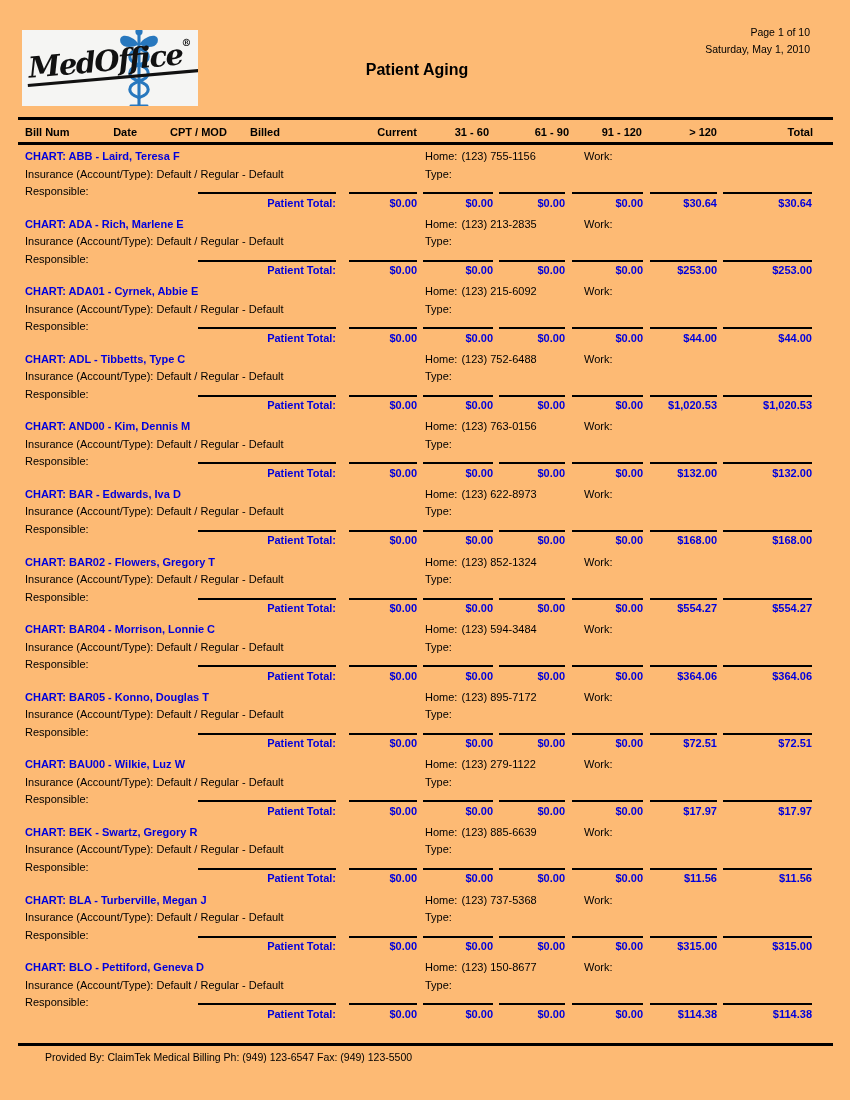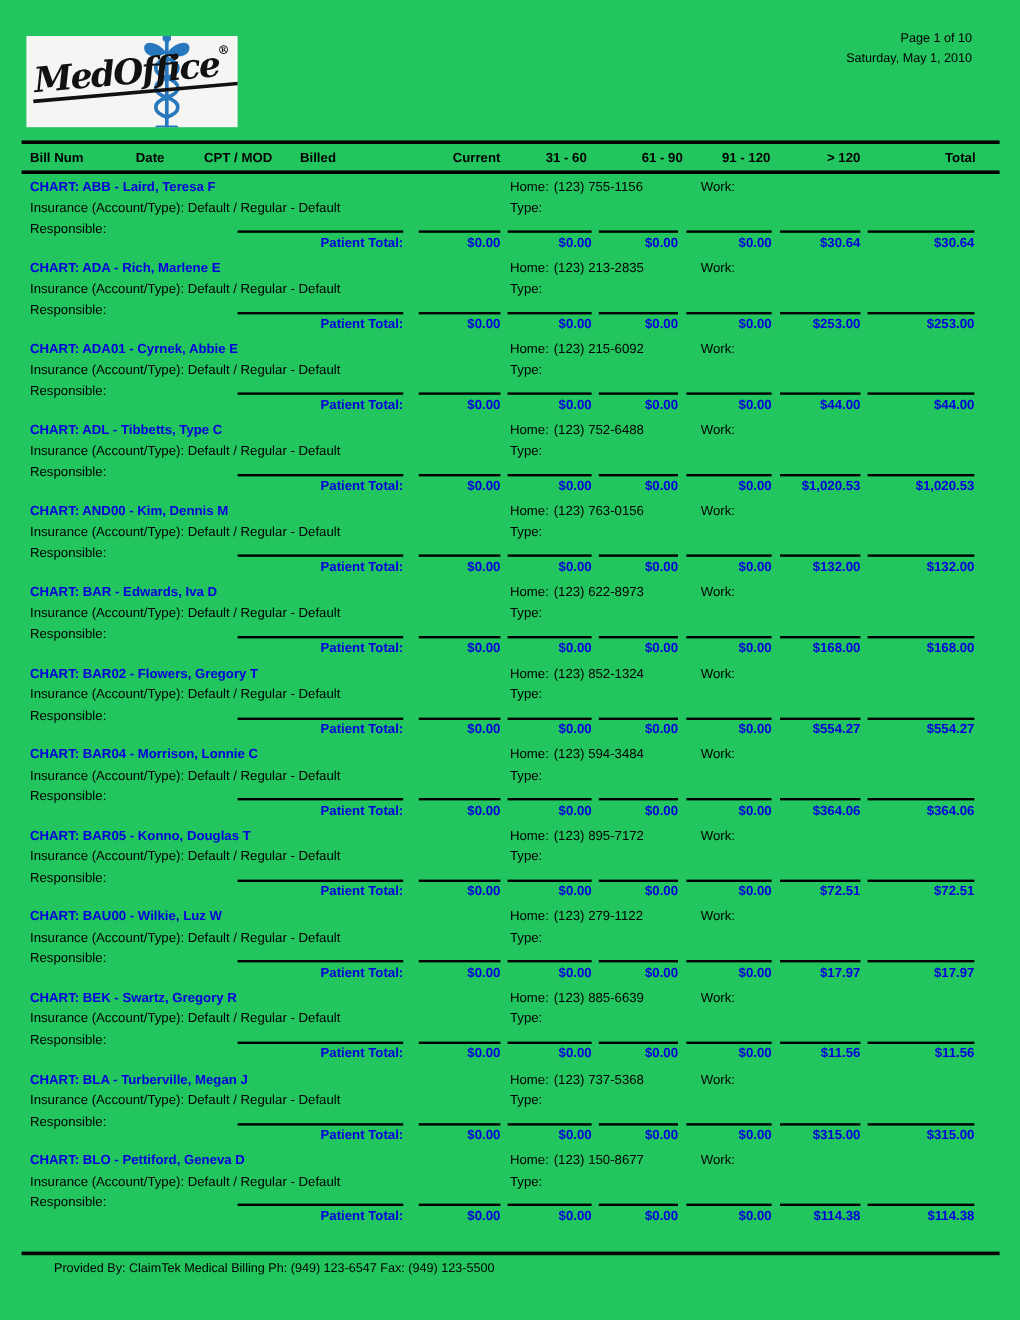--- a/index.html
+++ b/index.html
@@ -1,18 +1,18 @@
 <!DOCTYPE html>
 <html><head>
 <meta charset="utf-8">
 <style>
   * { margin:0; padding:0; box-sizing:border-box; }
   html,body { background:#fff; }
   .page {
-    position:relative; width:850px; height:1100px; background:#22c55e;
+    position:relative; width:850px; height:1100px; background:#fdba74;
     font-family:"Liberation Sans", sans-serif; color:#000; overflow:hidden;
   }
   
   .page-info {
     position:absolute; top:24px; right:40px; text-align:right;
     font-size:10.5px; line-height:17px;
   }
   .logo {
     position:absolute; left:22px; top:30px; width:176px; height:76px;
     background:#f5f5f3; overflow:hidden;
@@ -89,20 +89,21 @@
           <path d="M22 18 C30 7, 43 7, 40 16 C38 21, 30 22, 22 18 Z" fill="#2878be" stroke="none"></path>
           <path d="M22 22 C10 26, 10 34, 22 38 C34 42, 34 50, 22 54 C10 58, 10 66, 22 70"></path>
           <path d="M22 22 C34 26, 34 34, 22 38 C10 42, 10 50, 22 54 C34 58, 34 66, 22 70"></path>
           <line x1="14" y1="78" x2="30" y2="78" stroke-width="2.5"></line>
         </g>
       </svg>
     </span>
     <span class="logo-text"><span>MedOffice</span><span class="logo-reg">®</span></span>
   </div>
 
+  <div class="report-title">Patient Aging</div>
 
   <div class="rule rule-top"></div>
   <div class="rule rule-header-bottom"></div>
 
   <div class="col-header h-billnum">Bill Num</div>
   <div class="col-header h-date">Date</div>
   <div class="col-header h-cpt">CPT / MOD</div>
   <div class="col-header h-billed">Billed</div>
   <div class="col-header h-current">Current</div>
   <div class="col-header h-b3160">31 - 60</div>

